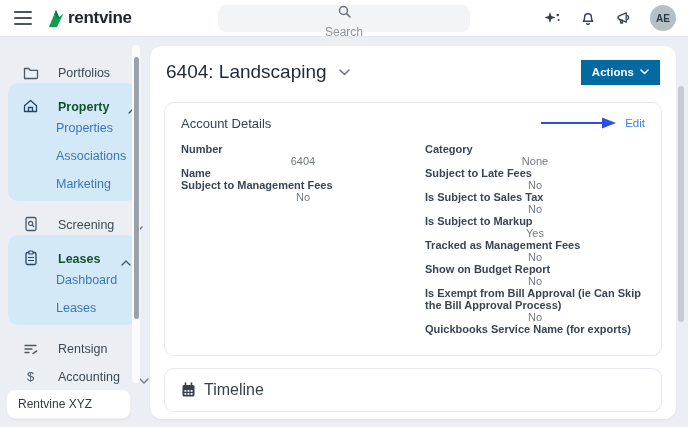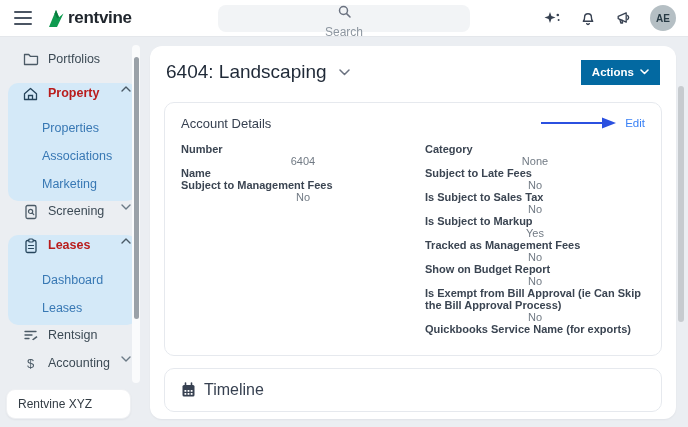--- a/index.html
+++ b/index.html
@@ -18,26 +18,26 @@
   .search-kbd { font-size:11px; color:#6b7280; }
   .hdr-right { margin-left:auto; display:flex; align-items:center; gap:19px; }
   .hdr-icon { display:flex; align-items:center; justify-content:center; cursor:pointer; }
   .avatar { width:26px; height:26px; border-radius:50%; background:#b5bfc4; color:#273a44; font-size:10px; font-weight:700; display:flex; align-items:center; justify-content:center; cursor:pointer; }
 
   
   .bodyrow { display:flex; height:390px; position:relative; }
 
   
   .sidebar { width:145px; position:relative; flex:none; padding-top:15px; }
-  .nav-item { height:28px; display:flex; align-items:flex-start; gap:9px; padding:0 14px 0 22px; font-size:12.5px; font-weight:500; color:#3c4a55; cursor:pointer; }
+  .nav-item { height:28px; display:flex; align-items:flex-end; gap:19px; padding:0 14px 0 22px; font-size:12.5px; font-weight:500; color:#3c4a55; cursor:pointer; }
   .nav-item .nico { width:17px; display:flex; justify-content:center; flex:none; }
   .nav-item .chev { margin-left:auto; display:flex; }
   .nav-group { background:#d4e9f8; border-radius:10px; margin:3px 8px; padding:3px 0; }
-  .nav-group .nav-item { padding:0 6px 0 14px; color:#b91c1c; font-weight:600; }
-  .sub-item { height:28px; display:flex; align-items:center; padding-left:34px; font-size:12.5px; font-weight:500; color:#3878b4; cursor:pointer; }
+  .nav-group .nav-item { padding:0 6px 0 14px; color:#14532d; font-weight:600; }
+  .sub-item { height:28px; display:flex; align-items:center; padding-left:48px; font-size:12.5px; font-weight:500; color:#3878b4; cursor:pointer; }
   .sb-track { position:absolute; top:8px; right:5px; width:8px; height:338px; background:#fafbfc; border-radius:4px; }
   .sb-thumb { position:absolute; top:12px; left:1.5px; width:5px; height:262px; background:#9aa1a8; border-radius:3px; }
   .sb-footer { position:absolute; left:6px; bottom:8px; width:125px; height:30px; background:#fff; border:1px solid #eef0f3; border-radius:9px; box-shadow:0 1px 2px rgba(16,24,40,.05); display:flex; align-items:center; padding-left:11px; font-size:12px; font-weight:500; color:#333c44; cursor:pointer; }
 
   
   .main-wrap { flex:1; position:relative; }
   .panel { position:absolute; left:5px; right:12px; top:9px; bottom:8px; background:#fff; border-radius:12px; box-shadow:0 1px 2px rgba(16,24,40,.05); overflow:hidden; }
   .title-row { display:flex; align-items:center; padding:12px 16px 0 16px; height:40px; }
   .page-title { font-size:19px; font-weight:500; color:#1f2937; }
   .title-chev { margin-left:12px; display:flex; cursor:pointer; }

